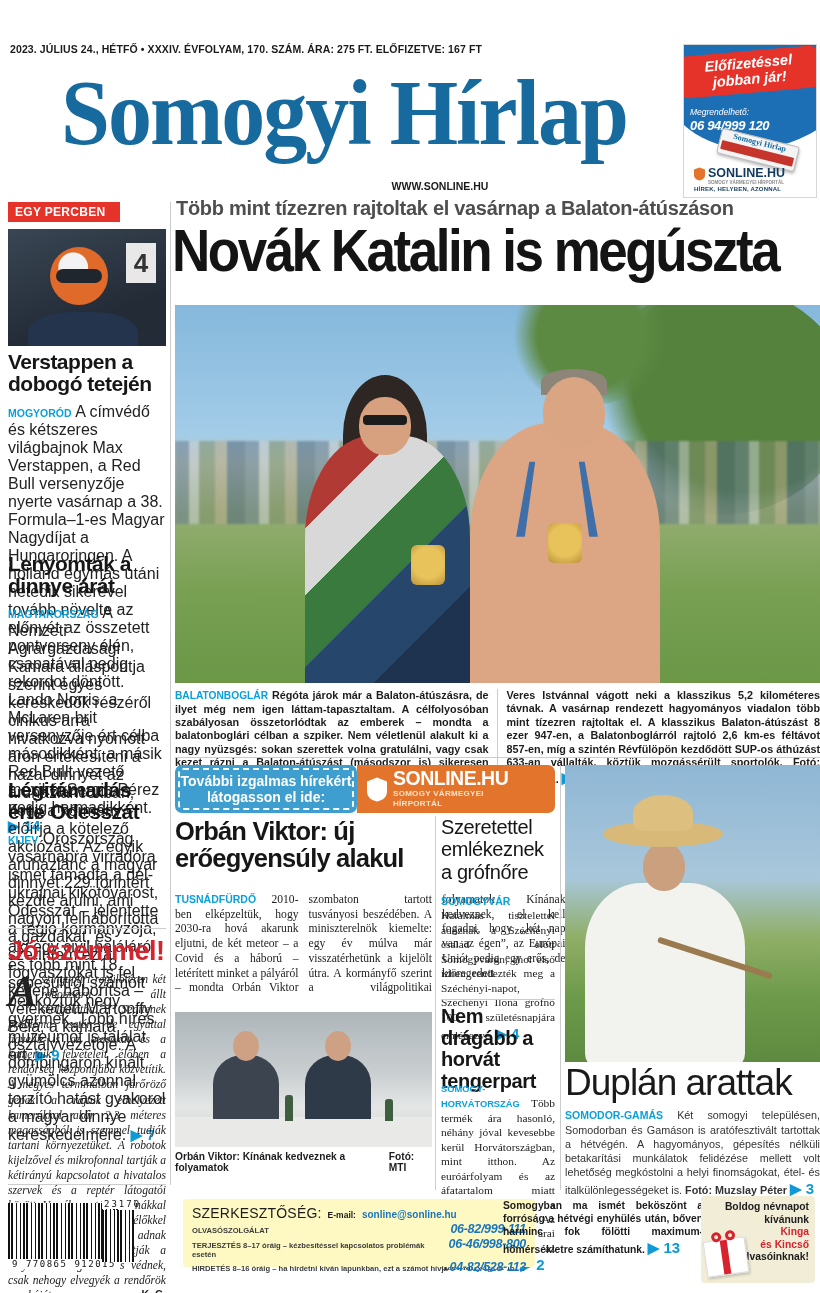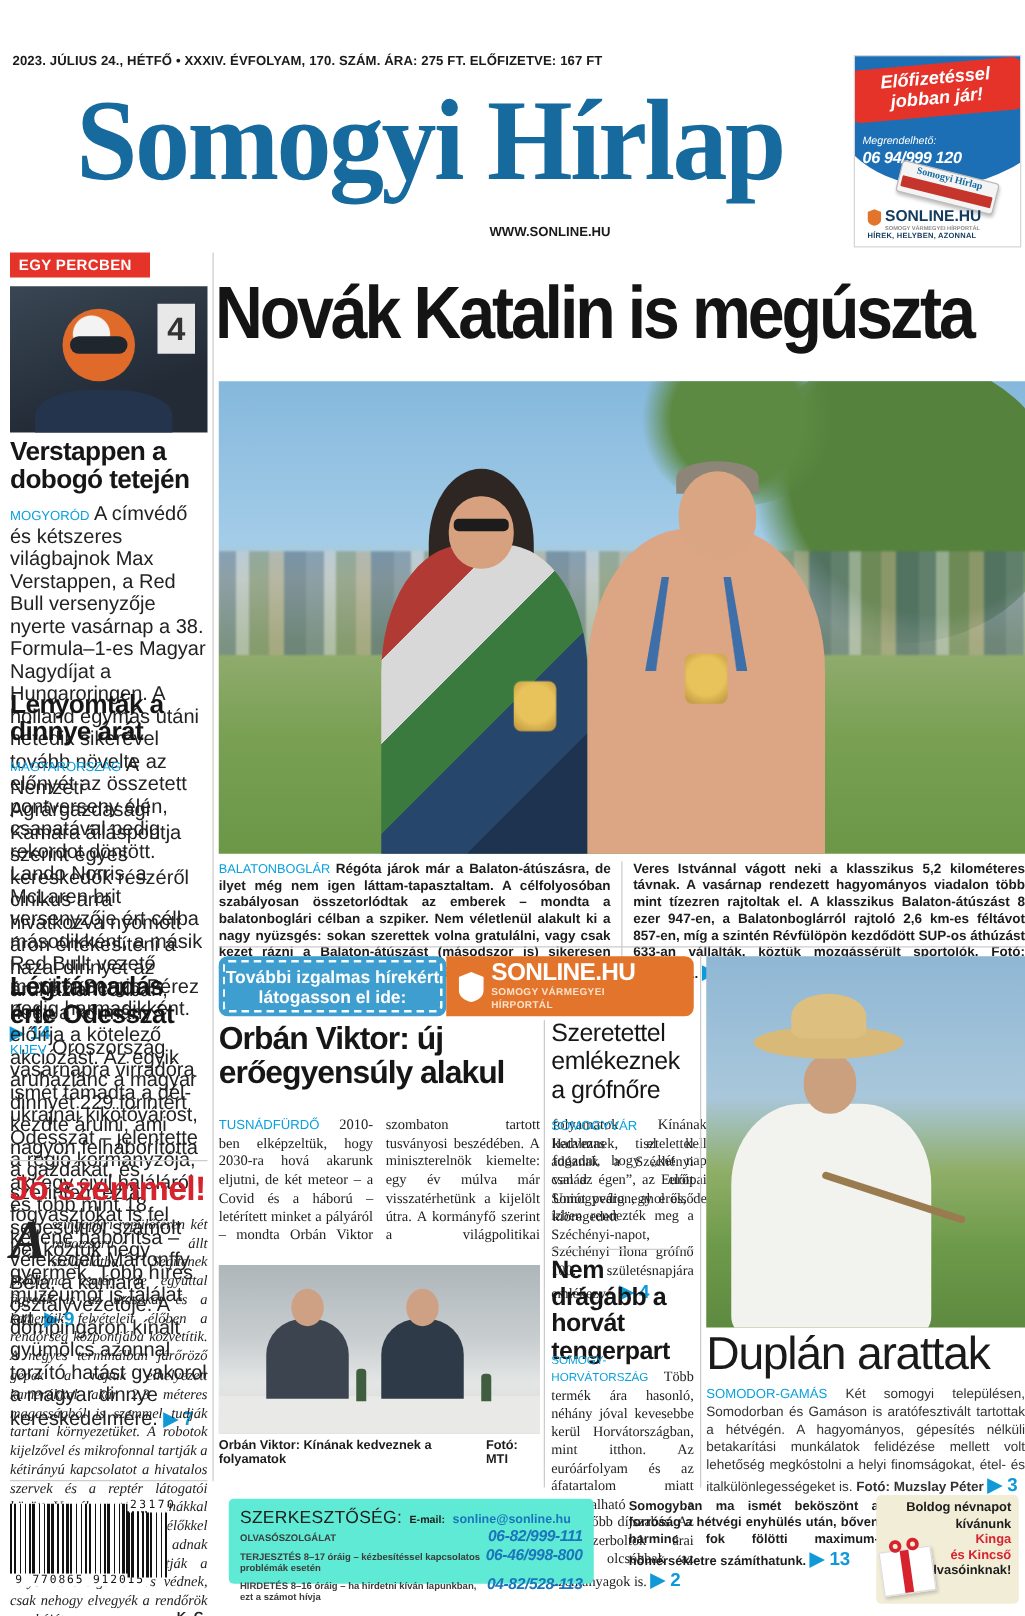--- a/index.html
+++ b/index.html
@@ -34,21 +34,21 @@
         line-height:20px;padding-left:7px;letter-spacing:.3px;box-sizing:border-box;}
   .overline{left:176px;top:197px;width:644px;font-size:20px;font-weight:bold;color:#4e4e50;letter-spacing:-.3px;}
   .headline{left:172px;top:221px;width:648px;font-size:53px;font-weight:bold;color:#141414;letter-spacing:-2.5px;
         line-height:1;transform:scale(1,1.12);transform-origin:top left;white-space:nowrap;}
   
   .vrule{width:1px;background:#ccc;}
   .hrule{height:1px;background:#ccc;}
   
   .rail{width:158px;}
   .rail h2{margin:0;font-size:21px;line-height:1.05;letter-spacing:-.5px;color:#161616;}
-  .tag{color:#0aa0dc;font-weight:normal;font-family:"Liberation Sans",sans-serif;font-size:10.5px;}
+  .tag{color:#0aa0dc;font-weight:bold;font-family:"Liberation Sans",sans-serif;font-size:10.5px;}
   .pref{color:#0f9ad7;font-weight:bold;font-family:"Liberation Sans",sans-serif;font-size:15px;white-space:nowrap;}
   .v-photo{left:8px;top:229px;width:158px;height:117px;background:linear-gradient(160deg,#3a4654,#222b36 70%);overflow:hidden;}
   .v-helmet{position:absolute;left:42px;top:18px;width:58px;height:58px;border-radius:50%;
         background:radial-gradient(circle at 40% 35%,#f3f3f3 0 28%,#e06a2a 30% 100%);}
   .v-visor{position:absolute;left:48px;top:40px;width:46px;height:14px;background:#20262e;border-radius:7px;}
   .v-num{position:absolute;right:10px;top:14px;width:30px;height:40px;background:#e8e8e8;color:#333;
         font-weight:bold;font-size:26px;text-align:center;line-height:40px;}
   .v-suit{position:absolute;left:20px;bottom:-18px;width:110px;height:52px;background:#24344d;border-radius:40% 40% 0 0;}
   .jo-title{color:#d6232e;font-size:27px;font-weight:bold;letter-spacing:-.5px;}
   .jo-body{font-family:"Liberation Serif",serif;font-style:italic;font-size:11.6px;line-height:1.3;text-align:justify;color:#222;}
@@ -124,21 +124,21 @@
   .scythe{position:absolute;left:90px;top:190px;width:120px;height:6px;background:#9a7b4f;transform:rotate(18deg);border-radius:3px;}
   .duplan-title{left:565px;top:1064px;width:255px;font-size:37px;font-weight:normal;letter-spacing:-1px;line-height:1;color:#1a1a1a;}
   .duplan-body{left:565px;top:1108px;width:255px;font-size:10.8px;line-height:1.3;color:#333;text-align:justify;}
   
   .barcode{left:8px;top:1203px;width:112px;}
   .bars{height:56px;background:repeating-linear-gradient(90deg,#111 0 2px,#fff 2px 3px,#111 3px 5px,#fff 5px 8px,#111 8px 9px,#fff 9px 12px,#111 12px 13px,#fff 13px 15px);}
   .bc-num{font-family:"DejaVu Sans Mono",monospace;font-size:9px;letter-spacing:1.5px;text-align:center;background:#fff;color:#111;}
   .barcode-addon{left:102px;top:1199px;width:32px;}
   .barcode-addon .bc-num{letter-spacing:2px;text-align:left;padding-left:2px;}
   .barcode-addon .bars{height:52px;margin-top:1px;}
-  .edbox{left:183px;top:1199px;width:292px;height:68px;background:#5eead4;border-radius:4px;box-sizing:border-box;padding:6px 9px 5px 9px;}
+  .edbox{left:183px;top:1199px;width:352px;height:68px;background:#fef9c3;border-radius:4px;box-sizing:border-box;padding:6px 9px 5px 9px;}
   .ed-head{display:flex;align-items:baseline;gap:6px;}
   .ed-title{font-size:14px;font-weight:normal;color:#1c1c1c;letter-spacing:.2px;}
   .ed-email-lbl{font-size:8.5px;font-weight:bold;color:#1c1c1c;}
   .ed-email{font-size:10px;font-weight:bold;color:#1b75bc;}
   .ed-row{display:flex;justify-content:space-between;align-items:baseline;margin-top:1px;}
   .ed-label{font-size:7.6px;color:#3c3c3c;font-weight:bold;}
   .ed-phone{font-size:12.5px;font-weight:bold;font-style:italic;color:#1b75bc;letter-spacing:-.3px;white-space:nowrap;}
   .weather{left:503px;top:1196px;width:200px;}
   .w-cols{display:flex;gap:14px;align-items:flex-start;}
   .w-col{text-align:left;}
@@ -186,20 +186,21 @@
         </svg>
       <div>
         <div class="txt">SONLINE.HU</div>
         <div class="sub">SOMOGY VÁRMEGYEI HÍRPORTÁL</div>
       </div>
     </div>
     <div class="promo-tagline">HÍREK, HELYBEN, AZONNAL</div>
   </div>
 
   <div class="abs kicker">EGY PERCBEN</div>
+  <div class="abs overline">Több mint tízezren rajtoltak el vasárnap a Balaton-átúszáson</div>
   <div class="abs headline">Novák Katalin is megúszta</div>
 
   <div class="abs vrule" style="left:170px;top:202px;height:983px;"></div>
 
   <div class="abs v-photo">
     <div class="v-suit"></div>
     <div class="v-helmet"></div>
     <div class="v-visor"></div>
     <div class="v-num">4</div>
   </div>

